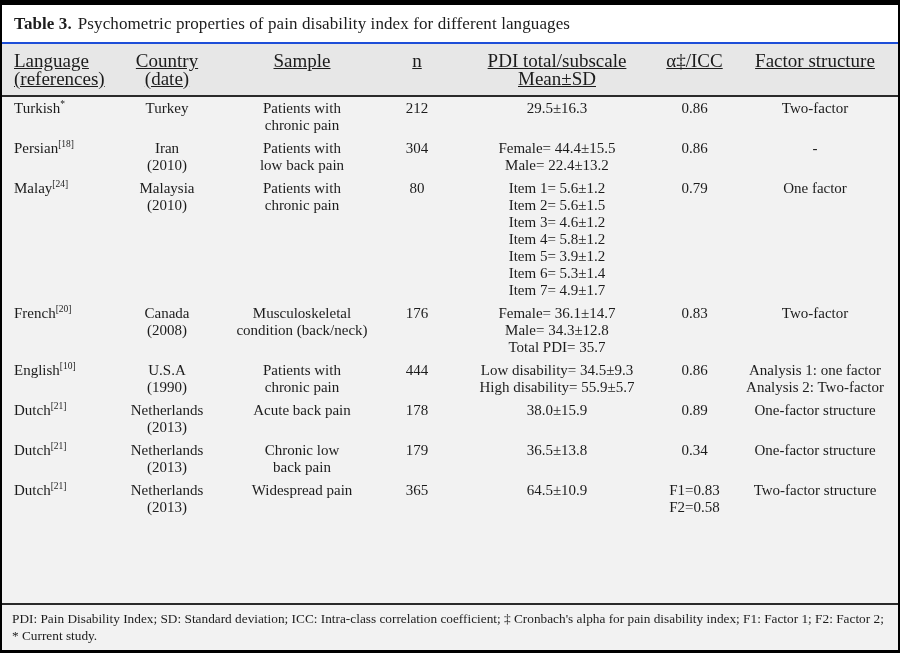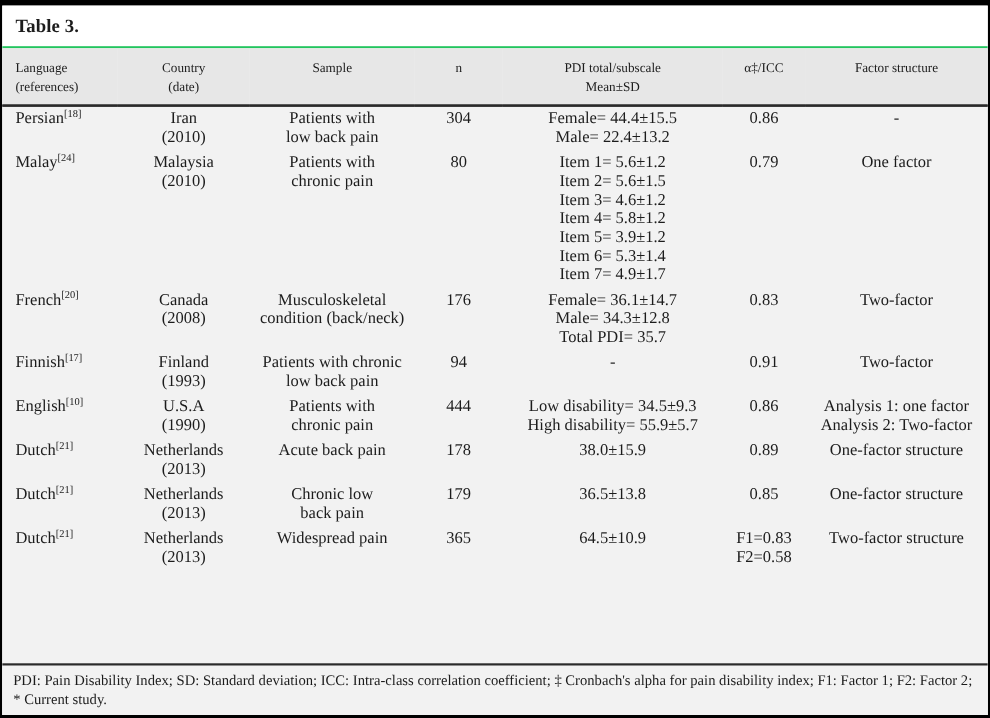--- a/index.html
+++ b/index.html
@@ -9,31 +9,31 @@
     color:#1c1c1c;
     -webkit-font-smoothing:antialiased;
   }
   .frame{
     position:absolute;inset:0;box-sizing:border-box;
     border:2px solid #000;border-top:5px solid #000;border-bottom:3px solid #000;
     background:#fff;display:flex;flex-direction:column;overflow:hidden;
   }
   .title-bar{
     height:37px;flex:0 0 auto;background:#fff;
-    border-bottom:2px solid #22c55e;
+    border-bottom:2px solid #1d4ed8;
     display:flex;align-items:center;padding:0 12px;
     font-size:17px;letter-spacing:.1px;white-space:nowrap;
   }
   .title-bar b{font-weight:bold;margin-right:6px;}
   .content{flex:1;background:#f2f2f2;display:flex;flex-direction:column;}
   table{width:100%;border-collapse:collapse;table-layout:fixed;}
   thead th{
     background:#e7e7e7;border-bottom:2px solid #2a2a2a;
-    font-weight:normal;font-size:12px;line-height:18px;
-    vertical-align:top;text-align:center;padding:8px 2px 7px;
+    font-weight:normal;font-size:19px;line-height:18px;
+    vertical-align:top;text-align:center;padding:8px 2px 7px;text-decoration:underline;
   }
   thead th.c-lang{text-align:left;padding-left:12px;}
   tbody td{
     vertical-align:top;text-align:center;
     font-size:15px;line-height:17px;padding:3px 2px;
   }
   tbody td.c-lang{text-align:left;padding-left:12px;}
   .lines{white-space:pre-line;}
   sup{font-size:9.5px;vertical-align:super;line-height:0;}
   .footnote{
@@ -44,20 +44,21 @@
   col.w-lang{width:105px;} col.w-country{width:120px;} col.w-sample{width:150px;}
   col.w-n{width:80px;} col.w-pdi{width:200px;} col.w-icc{width:75px;} col.w-factor{width:166px;}
 </style>
 </head>
 <body>
 
 <div class="frame">
 
   <div class="title-bar">
     <b>Table 3.</b>
+    <span>Psychometric properties of pain disability index for different languages</span>
   </div>
 
   <div class="content">
     <table>
       <colgroup>
         <col class="w-lang">
           <col class="w-country">
           <col class="w-sample">
           <col class="w-n">
         <col class="w-pdi">
@@ -72,20 +73,30 @@
 (date)</span></th>
           <th><span class="lines">Sample</span></th>
           <th><span class="lines">n</span></th>
           <th><span class="lines">PDI total/subscale
 Mean±SD</span></th>
           <th><span class="lines">α‡/ICC</span></th>
           <th><span class="lines">Factor structure</span></th>
         </tr>
       </thead>
       <tbody>
+  <tr>
+    <td class="c-lang"><span>Turkish</span><sup>*</sup></td>
+    <td><span class="lines">Turkey</span></td>
+    <td><span class="lines">Patients with
+chronic pain</span></td>
+    <td><span>212</span></td>
+    <td><span class="lines">29.5±16.3</span></td>
+    <td><span class="lines">0.86</span></td>
+    <td><span class="lines">Two-factor</span></td>
+  </tr>
 
 
   <tr>
     <td class="c-lang"><span>Persian</span><sup>[18]</sup></td>
     <td><span class="lines">Iran
 (2010)</span></td>
     <td><span class="lines">Patients with
 low back pain</span></td>
     <td><span>304</span></td>
     <td><span class="lines">Female= 44.4±15.5
@@ -119,31 +130,20 @@
     <td><span class="lines">Musculoskeletal
 condition (back/neck)</span></td>
     <td><span>176</span></td>
     <td><span class="lines">Female= 36.1±14.7
 Male= 34.3±12.8
 Total PDI= 35.7</span></td>
     <td><span class="lines">0.83</span></td>
     <td><span class="lines">Two-factor</span></td>
   </tr>
 
-  <tr>
-    <td class="c-lang"><span>Finnish</span><sup>[17]</sup></td>
-    <td><span class="lines">Finland
-(1993)</span></td>
-    <td><span class="lines">Patients with chronic
-low back pain</span></td>
-    <td><span>94</span></td>
-    <td><span class="lines">-</span></td>
-    <td><span class="lines">0.91</span></td>
-    <td><span class="lines">Two-factor</span></td>
-  </tr>
 
   <tr>
     <td class="c-lang"><span>English</span><sup>[10]</sup></td>
     <td><span class="lines">U.S.A
 (1990)</span></td>
     <td><span class="lines">Patients with
 chronic pain</span></td>
     <td><span>444</span></td>
     <td><span class="lines">Low disability= 34.5±9.3
 High disability= 55.9±5.7</span></td>
@@ -164,21 +164,21 @@
   </tr>
 
   <tr>
     <td class="c-lang"><span>Dutch</span><sup>[21]</sup></td>
     <td><span class="lines">Netherlands
 (2013)</span></td>
     <td><span class="lines">Chronic low
 back pain</span></td>
     <td><span>179</span></td>
     <td><span class="lines">36.5±13.8</span></td>
-    <td><span class="lines">0.85</span></td>
+    <td><span class="lines">0.34</span></td>
     <td><span class="lines">One-factor structure</span></td>
   </tr>
 
   <tr>
     <td class="c-lang"><span>Dutch</span><sup>[21]</sup></td>
     <td><span class="lines">Netherlands
 (2013)</span></td>
     <td><span class="lines">Widespread pain</span></td>
     <td><span>365</span></td>
     <td><span class="lines">64.5±10.9</span></td>

